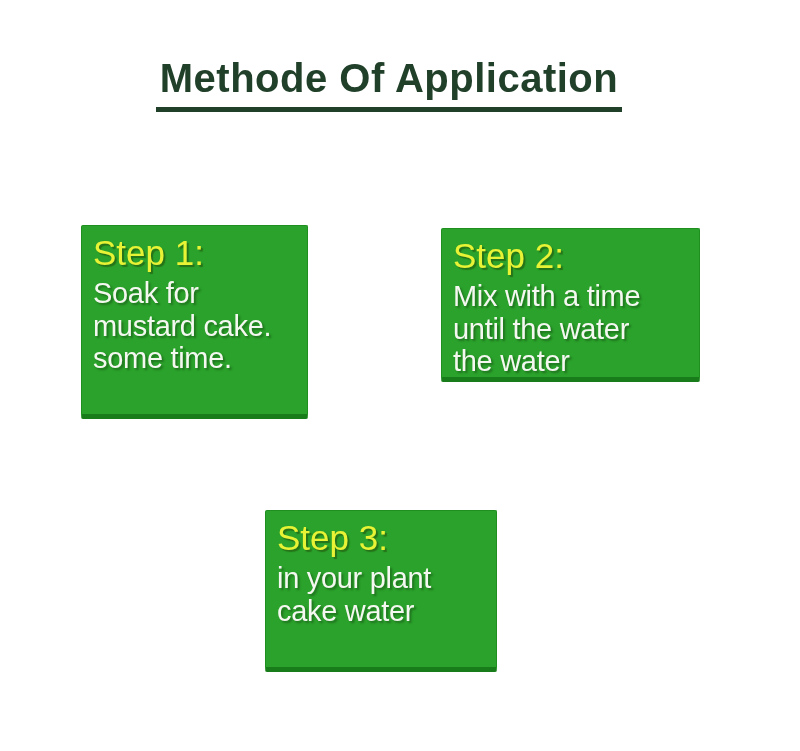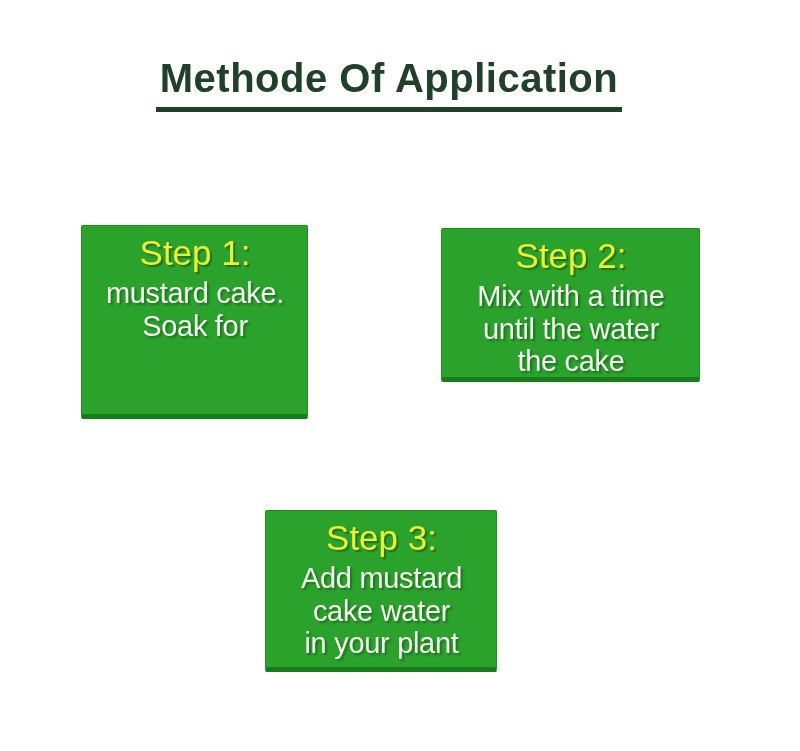--- a/index.html
+++ b/index.html
@@ -34,21 +34,20 @@
     line-height: 1.1;
   }
   .step-card {
     position: absolute;
     background: #2aa22b;
     border: 1px solid #1f8f20;
     border-bottom: 5px solid #177c19;
     border-radius: 2px;
     padding: 6px 10px 4px 11px;
     overflow: hidden;
-    text-align: center;
   }
   .step-card.card1 { left: 81px;  top: 203px; width: 227px; height: 194px; }
   .step-card.card2 { left: 441px; top: 206px; width: 259px; height: 154px; }
   .step-card.card3 { left: 265px; top: 488px; width: 232px; height: 162px; }
   .step-heading {
     font-size: 35px;
     line-height: 1.18;
     color: #e9f335;
     letter-spacing: 0px;
     text-shadow: 2px 2px 1px rgba(35, 75, 10, 0.55);
@@ -68,31 +67,31 @@
 <body>
 
 <div class="canvas">
 
   <div class="title-wrap">
     <h1 class="title">Methode Of Application</h1>
   </div>
 
   <div class="step-card card1">
     <div class="step-heading">Step 1:</div>
+    <div class="step-line">Soak for</div>
     <div class="step-line">mustard cake.</div>
-    <div class="step-line">Soak for</div>
+    <div class="step-line">some time.</div>
   </div>
 
   <div class="step-card card2">
     <div class="step-heading">Step 2:</div>
     <div class="step-line">Mix with a time</div>
     <div class="step-line">until the water</div>
-    <div class="step-line">the cake</div>
+    <div class="step-line">the water</div>
   </div>
 
   <div class="step-card card3">
     <div class="step-heading">Step 3:</div>
-    <div class="step-line">Add mustard</div>
+    <div class="step-line">in your plant</div>
     <div class="step-line">cake water</div>
-    <div class="step-line">in your plant</div>
   </div>
 
 </div>
 
 </body></html>

